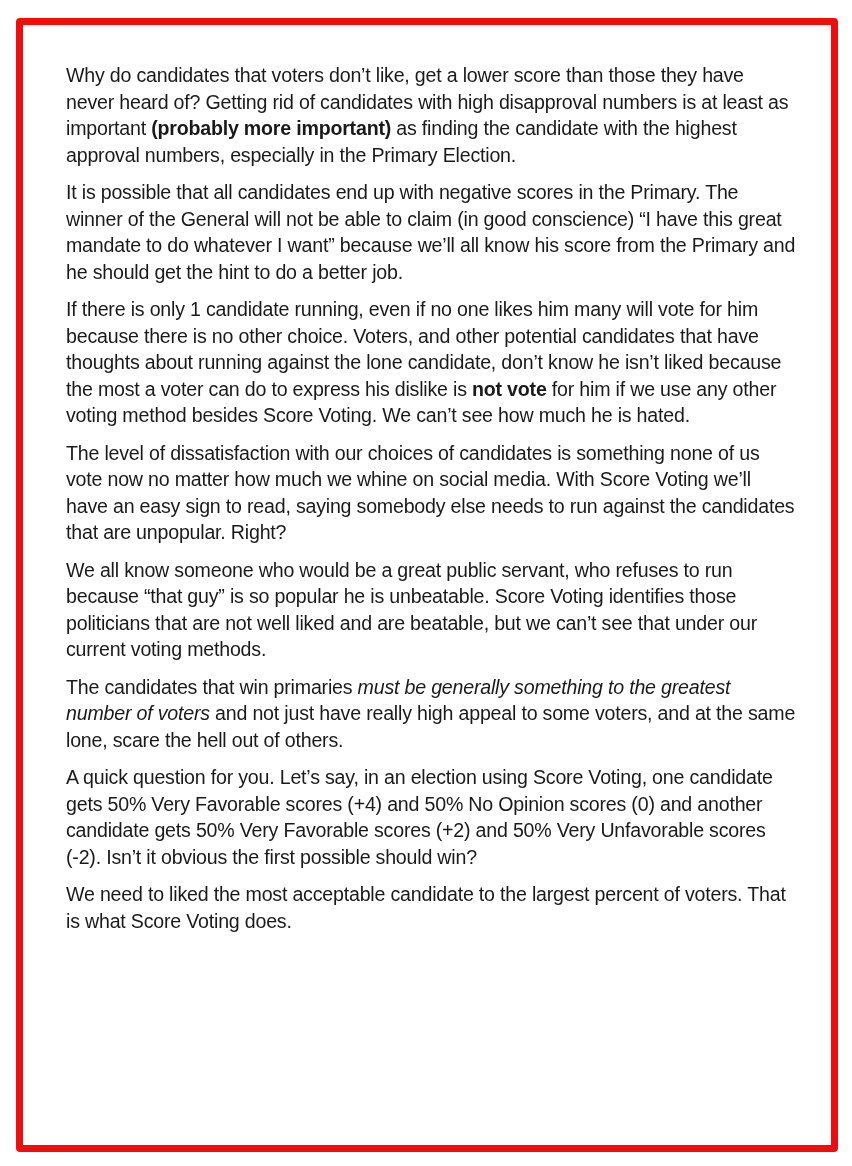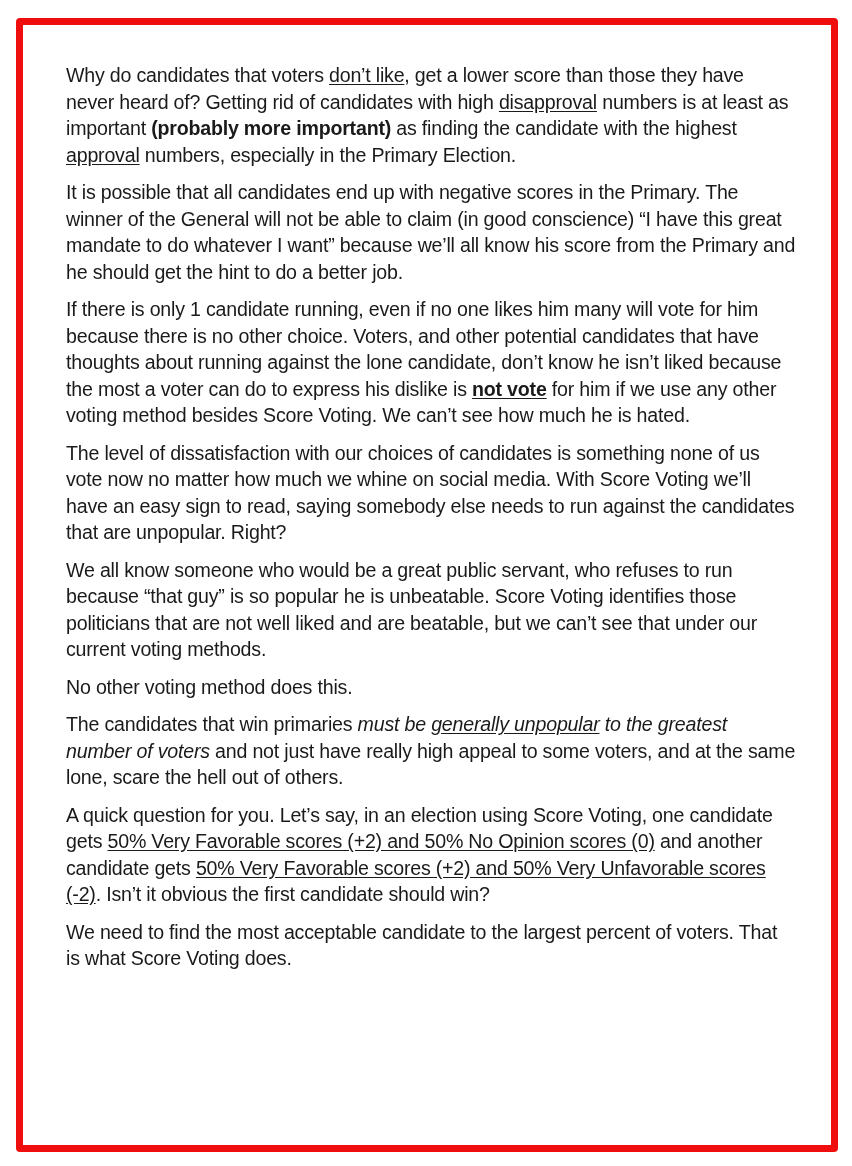--- a/index.html
+++ b/index.html
@@ -7,40 +7,39 @@
   .frame {
     position:absolute; left:16px; top:18px; width:808px; height:1120px;
     border:7px solid #f00d0d; border-radius:4px; background:#fff;
   }
   .content {
     position:absolute; left:66px; top:62px; width:730px;
     font-family:"Liberation Sans", sans-serif; font-size:19.6px; line-height:26.5px;
     color:#1a1a1a; letter-spacing:-0.2px;
   }
   .content p { margin:0 0 11px 0; }
-  .u { text-decoration:underline; text-underline-offset:2px; }
+  .u { text-underline-offset:2px; }
   .b { font-weight:bold; }
   .i { font-style:italic; }
 </style>
 </head>
 <body>
 
 <div class="frame"></div>
 
 <div class="content">
   <p><span>Why do candidates that voters </span><span class="u">don’t like</span><span>, get a lower score than those they have never heard of? Getting rid of candidates with high </span><span class="u">disapproval</span><span> numbers is at least as important </span><span class="b">(probably more important)</span><span> as finding the candidate with the highest </span><span class="u">approval</span><span> numbers, especially in the Primary Election.</span></p>
 
   <p><span>It is possible that all candidates end up with negative scores in the Primary. The winner of the General will not be able to claim (in good conscience) “I have this great mandate to do whatever I want” because we’ll all know his score from the Primary and he should get the hint to do a better job.</span></p>
 
   <p><span>If there is only 1 candidate running, even if no one likes him many will vote for him because there is no other choice. Voters, and other potential candidates that have thoughts about running against the lone candidate, don’t know he isn’t liked because the most a voter can do to express his dislike is </span><span class="b u">not vote</span><span> for him if we use any other voting method besides Score Voting. We can’t see how much he is hated.</span></p>
 
   <p><span>The level of dissatisfaction with our choices of candidates is something none of us vote now no matter how much we whine on social media. With Score Voting we’ll have an easy sign to read, saying somebody else needs to run against the candidates that are unpopular. Right?</span></p>
 
   <p><span>We all know someone who would be a great public servant, who refuses to run because “that guy” is so popular he is unbeatable. Score Voting identifies those politicians that are not well liked and are beatable, but we can’t see that under our current voting methods.</span></p>
 
-  <p><span>No other voting method does this.</span></p>
 
-  <p><span>The candidates that win primaries </span><span class="i">must be </span><span class="i u">generally unpopular</span><span class="i"> to the greatest number of voters</span><span> and not just have really high appeal to some voters, and at the same lone, scare the hell out of others.</span></p>
+  <p><span>The candidates that win primaries </span><span class="i">must be </span><span class="i u">generally something</span><span class="i"> to the greatest number of voters</span><span> and not just have really high appeal to some voters, and at the same lone, scare the hell out of others.</span></p>
 
-  <p><span>A quick question for you. Let’s say, in an election using Score Voting, one candidate gets </span><span class="u">50% Very Favorable scores (+2) and 50% No Opinion scores (0)</span><span> and another candidate gets </span><span class="u">50% Very Favorable scores (+2) and 50% Very Unfavorable scores (-2)</span><span>. Isn’t it obvious the first candidate should win?</span></p>
+  <p><span>A quick question for you. Let’s say, in an election using Score Voting, one candidate gets </span><span class="u">50% Very Favorable scores (+4) and 50% No Opinion scores (0)</span><span> and another candidate gets </span><span class="u">50% Very Favorable scores (+2) and 50% Very Unfavorable scores (-2)</span><span>. Isn’t it obvious the first possible should win?</span></p>
 
-  <p><span>We need to find the most acceptable candidate to the largest percent of voters. That is what Score Voting does.</span></p>
+  <p><span>We need to liked the most acceptable candidate to the largest percent of voters. That is what Score Voting does.</span></p>
 </div>
 
 </body></html>

